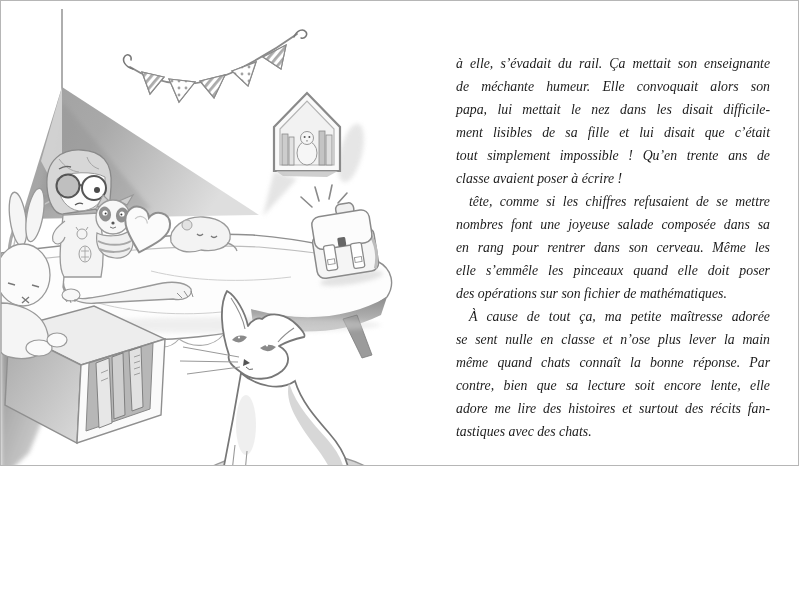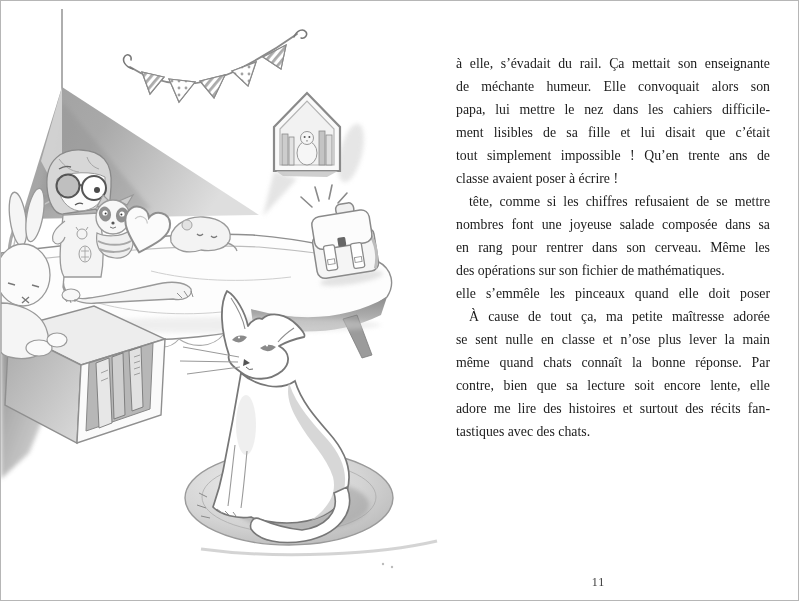--- a/index.html
+++ b/index.html
@@ -1,19 +1,20 @@
 <!DOCTYPE html>
 <html><head>
 <meta charset="utf-8">
 <style>
   html,body{margin:0;padding:0;background:#fff;}
   #screen{
-    position:relative;width:799px;height:601px;box-sizing:border-box;
+    position:relative;width:799px;height:466px;box-sizing:border-box;
     background:#ffffff;border:1px solid #b6b6b6;overflow:hidden;
     font-family:"Liberation Serif","DejaVu Serif",serif;
+    font-style:italic;
   }
   #illu{position:absolute;left:0;top:0;width:440px;height:601px;}
   #text-col{
     position:absolute;left:455px;top:51px;width:314px;
     font-size:13.8px;line-height:23px;color:#1b1b1b;
   }
   .para{margin:0;}
   .jline{white-space:nowrap;text-align:justify;text-align-last:justify;}
   .jline.lastline{text-align-last:left;}
   .para.indent .jline:first-child{text-indent:13px;}
@@ -281,31 +282,31 @@
     </g>
 
     <circle cx="382" cy="563" r="1.2" fill="#bbb"></circle>
     <circle cx="391" cy="566" r="1.2" fill="#bbb"></circle>
   </svg>
 
   <div id="text-col">
       <div class="para">
         <div class="jline">à elle, s’évadait du rail. Ça mettait son enseignante</div>
         <div class="jline">de méchante humeur. Elle convoquait alors son</div>
-        <div class="jline">papa, lui mettre le nez dans les cahiers difficile-</div>
+        <div class="jline">papa, lui mettait le nez dans les disait difficile-</div>
         <div class="jline">ment lisibles de sa fille et lui disait que c’était</div>
         <div class="jline">tout simplement impossible ! Qu’en trente ans de</div>
         <div class="jline lastline">classe avaient poser à écrire !</div>
       </div>
       <div class="para indent">
         <div class="jline">tête, comme si les chiffres refusaient de se mettre</div>
         <div class="jline">nombres font une joyeuse salade composée dans sa</div>
         <div class="jline">en rang pour rentrer dans son cerveau. Même les</div>
+        <div class="jline">elle s’emmêle les pinceaux quand elle doit poser</div>
         <div class="jline lastline">des opérations sur son fichier de mathématiques.</div>
-        <div class="jline">elle s’emmêle les pinceaux quand elle doit poser</div>
       </div>
       <div class="para indent">
         <div class="jline">À cause de tout ça, ma petite maîtresse adorée</div>
         <div class="jline">se sent nulle en classe et n’ose plus lever la main</div>
         <div class="jline">même quand chats connaît la bonne réponse. Par</div>
         <div class="jline">contre, bien que sa lecture soit encore lente, elle</div>
         <div class="jline">adore me lire des histoires et surtout des récits fan-</div>
         <div class="jline lastline">tastiques avec des chats.</div>
       </div>
     </div>

